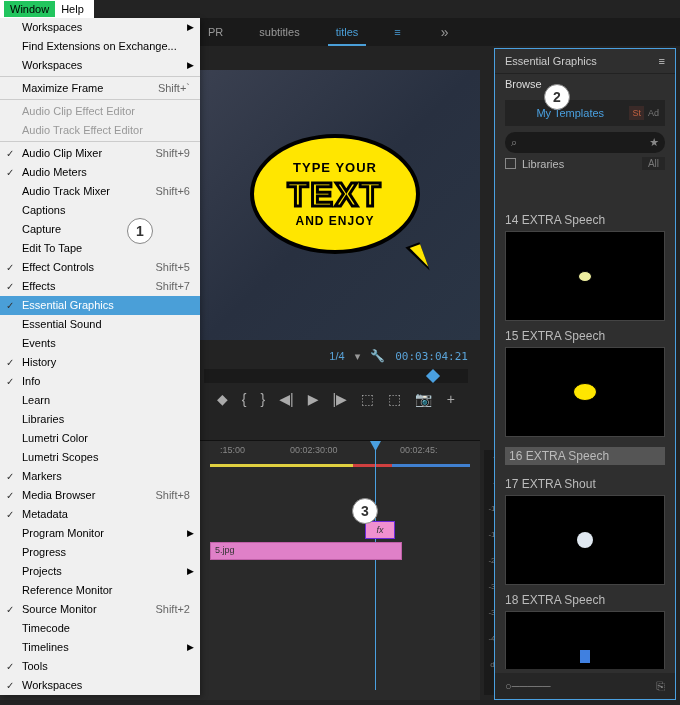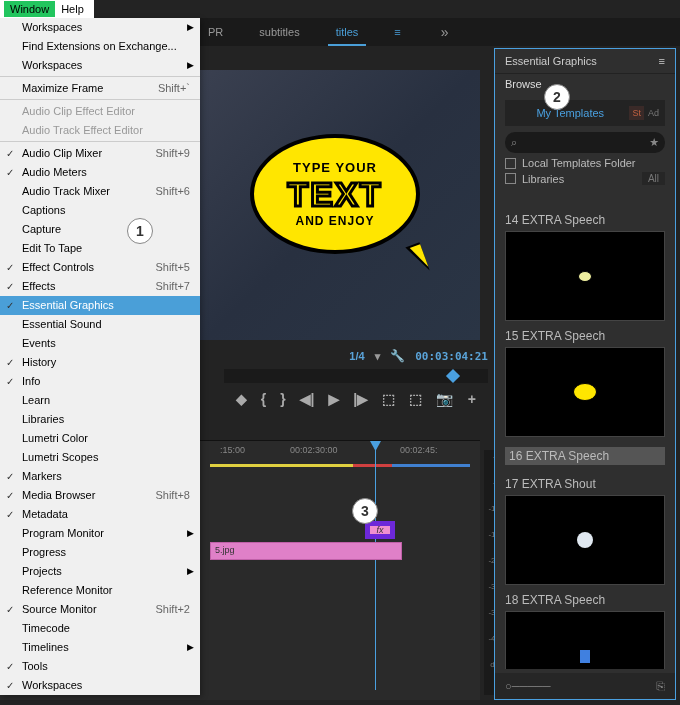--- a/index.html
+++ b/index.html
@@ -28,21 +28,21 @@
 .preview { position: absolute; top: 70px; left: 200px; width: 280px; height: 270px; background: #2a2a2a; }
 .preview .canvas { width: 280px; height: 270px; background: linear-gradient(135deg, #3a4050 0%, #283040 50%, #2a3545 100%); position: relative; overflow: hidden; }
 .bubble { position: absolute; top: 64px; left: 50px; width: 180px; height: 130px; }
 .bubble-body { width: 170px; height: 120px; background: #ffe600; border: 4px solid #000; border-radius: 50%; display: flex; flex-direction: column; align-items: center; justify-content: center; }
 .bubble-text1 { font-weight: bold; color: #000; font-size: 13px; letter-spacing: 1px; }
 .bubble-text2 { font-weight: 900; color: #ffe600; font-size: 34px; -webkit-text-stroke: 3px #000; letter-spacing: 2px; }
 .bubble-text3 { font-weight: bold; color: #000; font-size: 12px; letter-spacing: 1px; }
 .bubble-tail { position: absolute; bottom: -10px; right: 5px; width: 0; height: 0; border-left: 15px solid transparent; border-top: 30px solid #000; transform: rotate(-20deg); }
 .bubble-tail::after { content:''; position:absolute; top:-28px; left:-11px; width:0; height:0; border-left:11px solid transparent; border-top:24px solid #ffe600; }
 
-.preview-controls { position: absolute; top: 345px; left: 216px; width: 280px; font-weight: bold; }
+.preview-controls { position: absolute; top: 345px; left: 196px; width: 280px; }
 .pc-row1 { display: flex; justify-content: flex-end; align-items: center; gap: 10px; padding: 4px 8px; color: #999; }
 .pc-row1 .blue { color: #5aa3d8; }
 .pc-row1 .wrench { font-size: 12px; }
 .pc-row1 .tc { color: #5aa3d8; font-family: monospace; }
 .scrubbar { height: 14px; background: #1a1a1a; position: relative; margin: 2px 8px; }
 .scrubbar .diamond { position: absolute; right: 30px; top: 2px; width: 10px; height: 10px; background: #4aa0e0; transform: rotate(45deg); }
 .pc-row2 { display: flex; justify-content: center; align-items: center; gap: 14px; padding: 6px; color: #aaa; font-size: 14px; }
 .pc-row2 span { cursor: default; }
 
 .timeline { position: absolute; top: 440px; left: 0; width: 480px; bottom: 5px; background: #2a2a2a; border-top: 1px solid #111; }
@@ -55,21 +55,21 @@
 .tracks { position: absolute; top: 38px; left: 26px; width: 180px; }
 .track-row { display: flex; align-items: center; height: 21px; gap: 4px; padding: 0 4px; color: #999; font-size: 10px; }
 .track-row .lock, .track-row .eye { width: 14px; text-align: center; }
 .track-row .name { width: 24px; background: #1a1a1a; text-align: center; padding: 2px; border-radius: 2px; }
 .track-row .name.sel { background: #3060a0; color: #fff; }
 .track-row .m, .track-row .s, .track-row .mic { width: 14px; text-align: center; color: #777; }
 .track-row.master { color: #888; }
 .track-row.master .val { color: #4aa0e0; margin-left: 8px; }
 
 .clips { position: absolute; top: 38px; left: 210px; right: 10px; }
-.clip-fx { position: absolute; top: 42px; left: 155px; width: 30px; height: 18px; background: #f090d0; border: 5px solid #6d28d9; display:flex; align-items:center; justify-content:center; font-size:9px; font-style:italic; color:#333; }
+.clip-fx { position: absolute; top: 42px; left: 155px; width: 30px; height: 18px; background: #f090d0; border: 1px solid #6d28d9; display:flex; align-items:center; justify-content:center; font-size:9px; font-style:italic; color:#333; }
 .clip-main { position: absolute; top: 63px; left: 0; width: 192px; height: 18px; background: #e080c8; border: 1px solid #c060a8; padding: 2px 4px; color:#333; font-size:9px; }
 
 .audio-meter { position: absolute; top: 450px; left: 484px; width: 22px; bottom: 10px; background: #1a1a1a; color: #777; font-size: 8px; }
 .audio-meter .db { position: absolute; right: 6px; }
 
 .panel-eg { position: absolute; top: 48px; right: 4px; width: 182px; bottom: 5px; background: #2f2f2f; border: 1px solid #4aa0e0; }
 .panel-eg .header { padding: 6px 10px; color: #ccc; border-bottom: 1px solid #222; display: flex; align-items: center; justify-content: space-between; }
 .panel-eg .tabs { display: flex; padding: 4px 10px; gap: 14px; color: #888; }
 .panel-eg .tabs .t.active { color: #ddd; }
 .panel-eg .mytmpl { margin: 6px 10px; text-align: center; padding: 6px; background: #232323; color: #4aa0e0; display:flex; justify-content:space-between; align-items:center; }
@@ -362,24 +362,20 @@
     <span style="flex:1">My Templates</span>
     <span style="color:#c06040; font-size:9px; background:#3a2a28; padding:2px 3px;">St</span>
     <span style="color:#777; font-size:9px; margin-left:4px;">Ad</span>
   </div>
   <div class="search">
     <span>⌕</span>
     <span>★</span>
   </div>
   <div class="opt">
     <span class="cb"></span>
-    <span>Local Templates Folder</span>
-  </div>
-  <div class="opt">
-    <span class="cb"></span>
     <span>Libraries</span>
     <span class="dd">All</span>
   </div>
 
   <div class="templates" id="templates">
       <div class="tmpl">
         <div class="label">14 EXTRA Speech</div>
         <div class="thumb">
           <div class="mini-bubble tiny"></div>
         </div>

